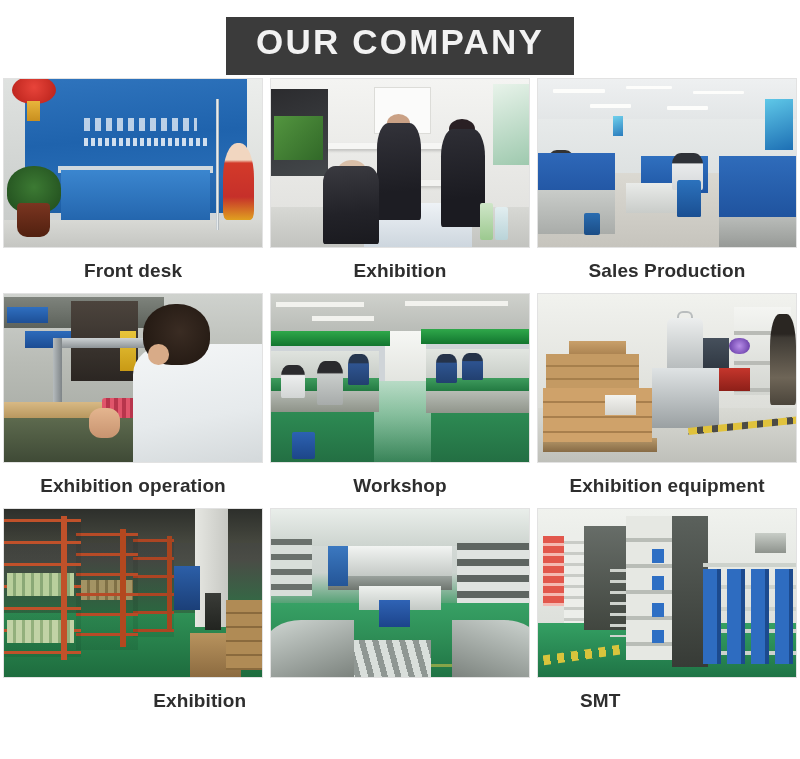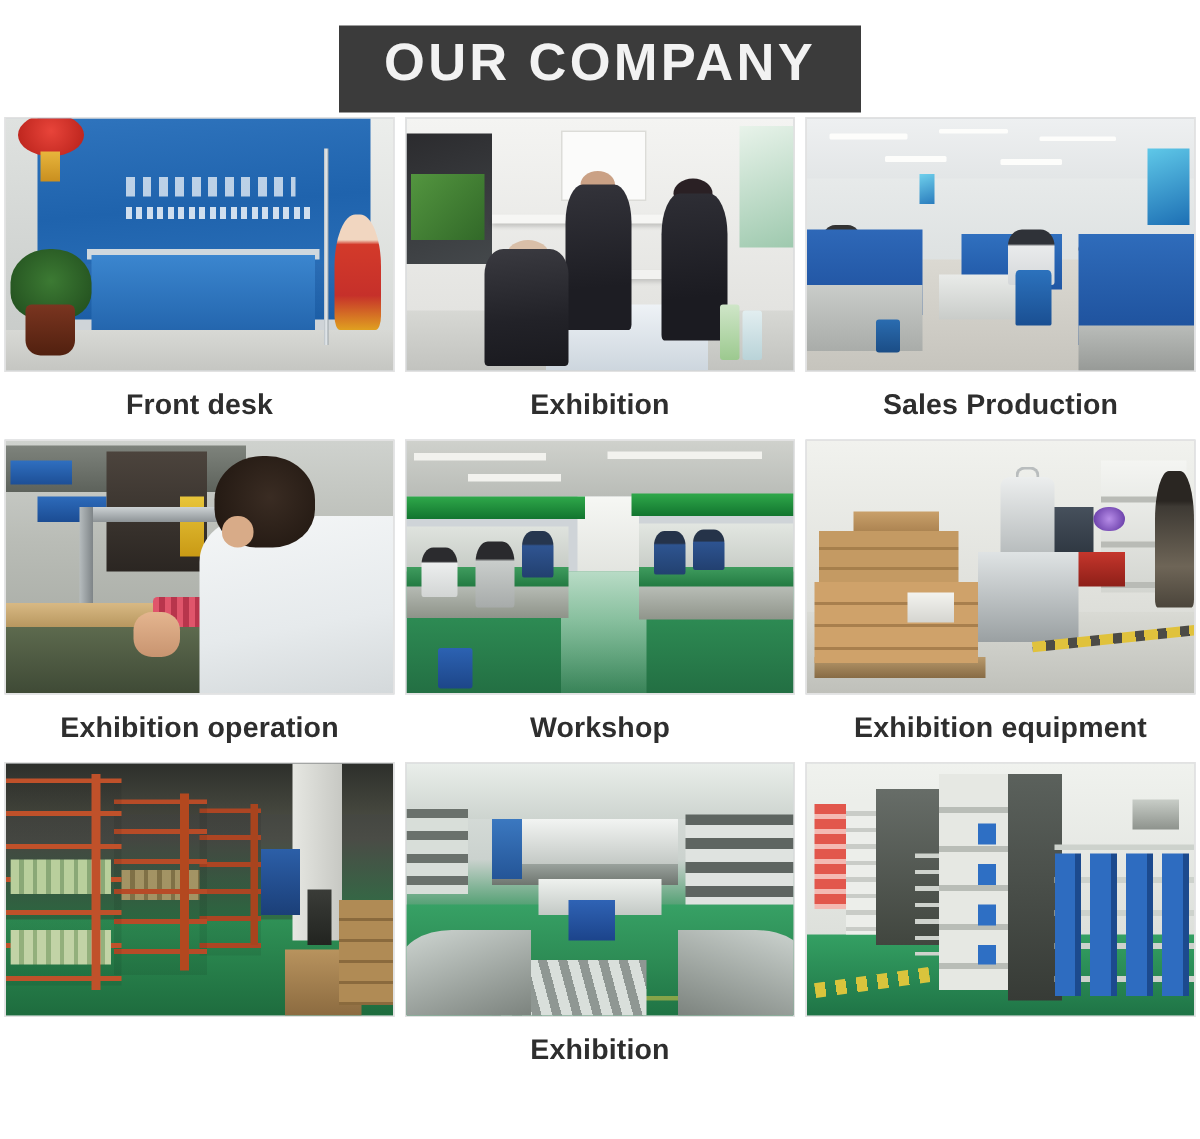--- a/index.html
+++ b/index.html
@@ -648,17 +648,18 @@
             <div class="o ag-stacks"></div>
             <div class="o ag-rackR"></div>
             <div class="o ag-batts"></div>
             <div class="o ag-ydots"></div>
           </div>
         </div>
 
       </div>
       <div class="captions">
         <div class="caption">Exhibition</div>
+        <div class="caption">SMT</div>
       </div>
     </div>
 
   </div>
 </div>
 
 </body></html>

